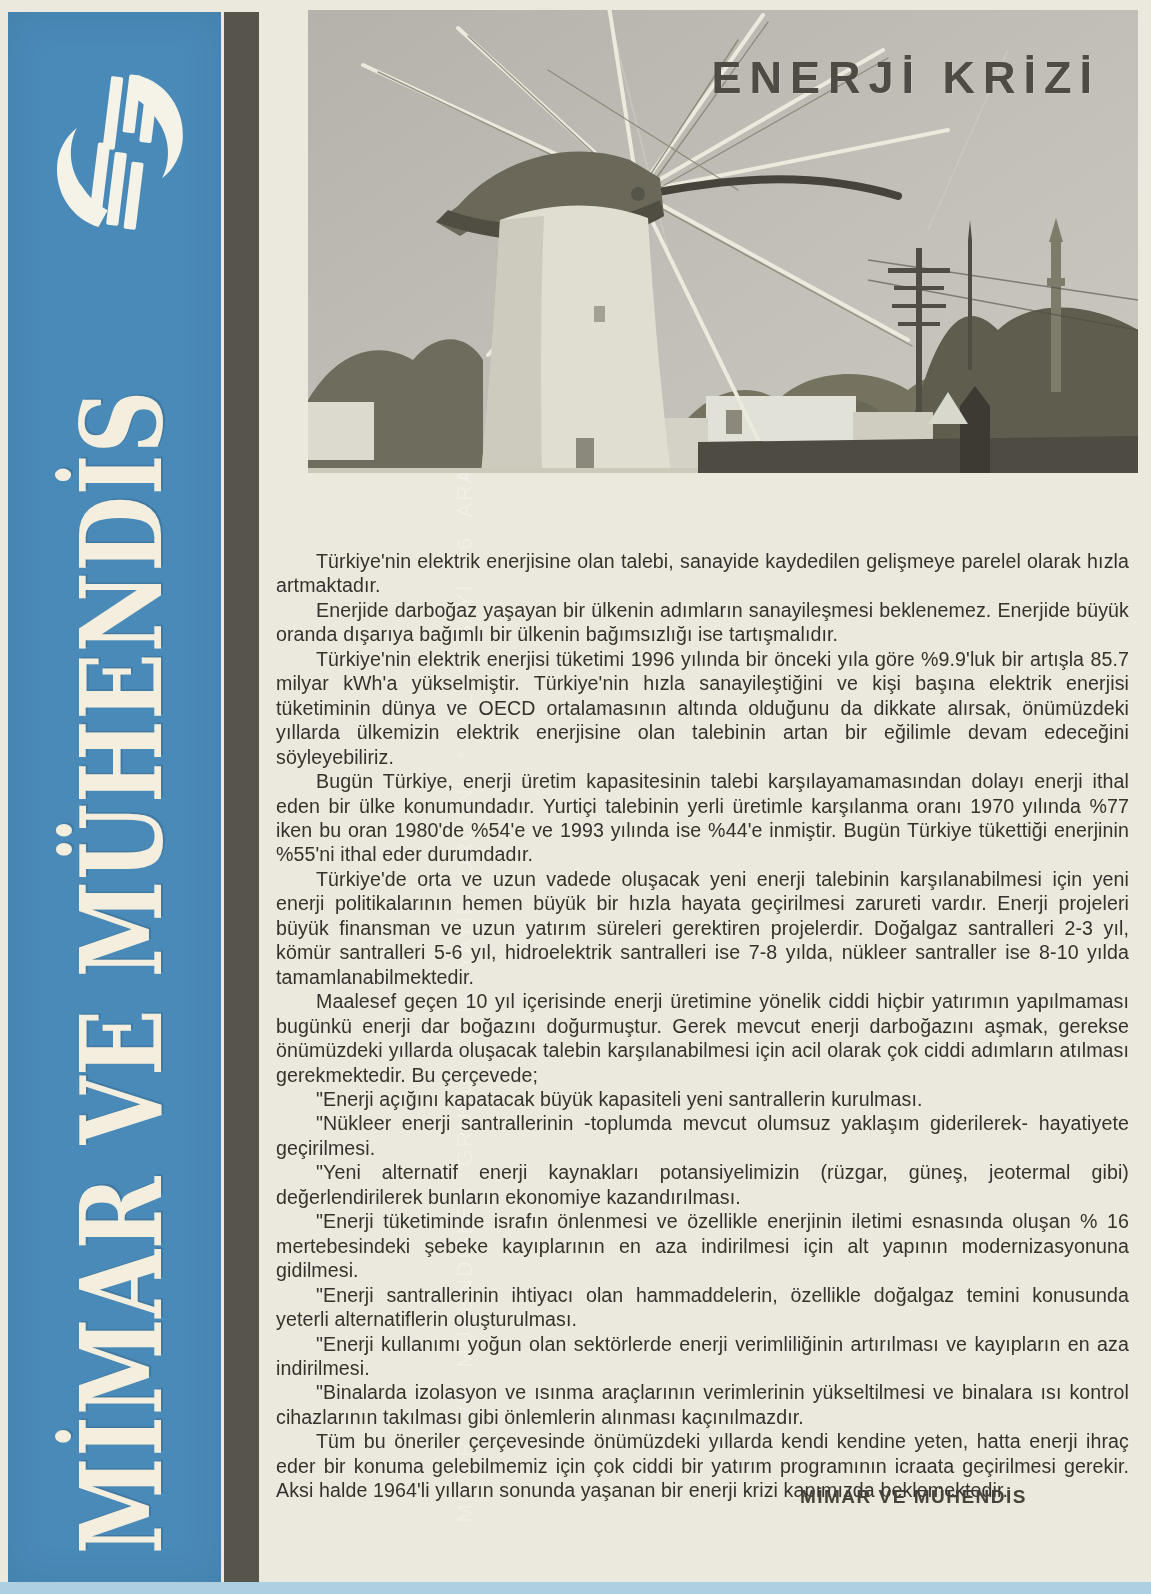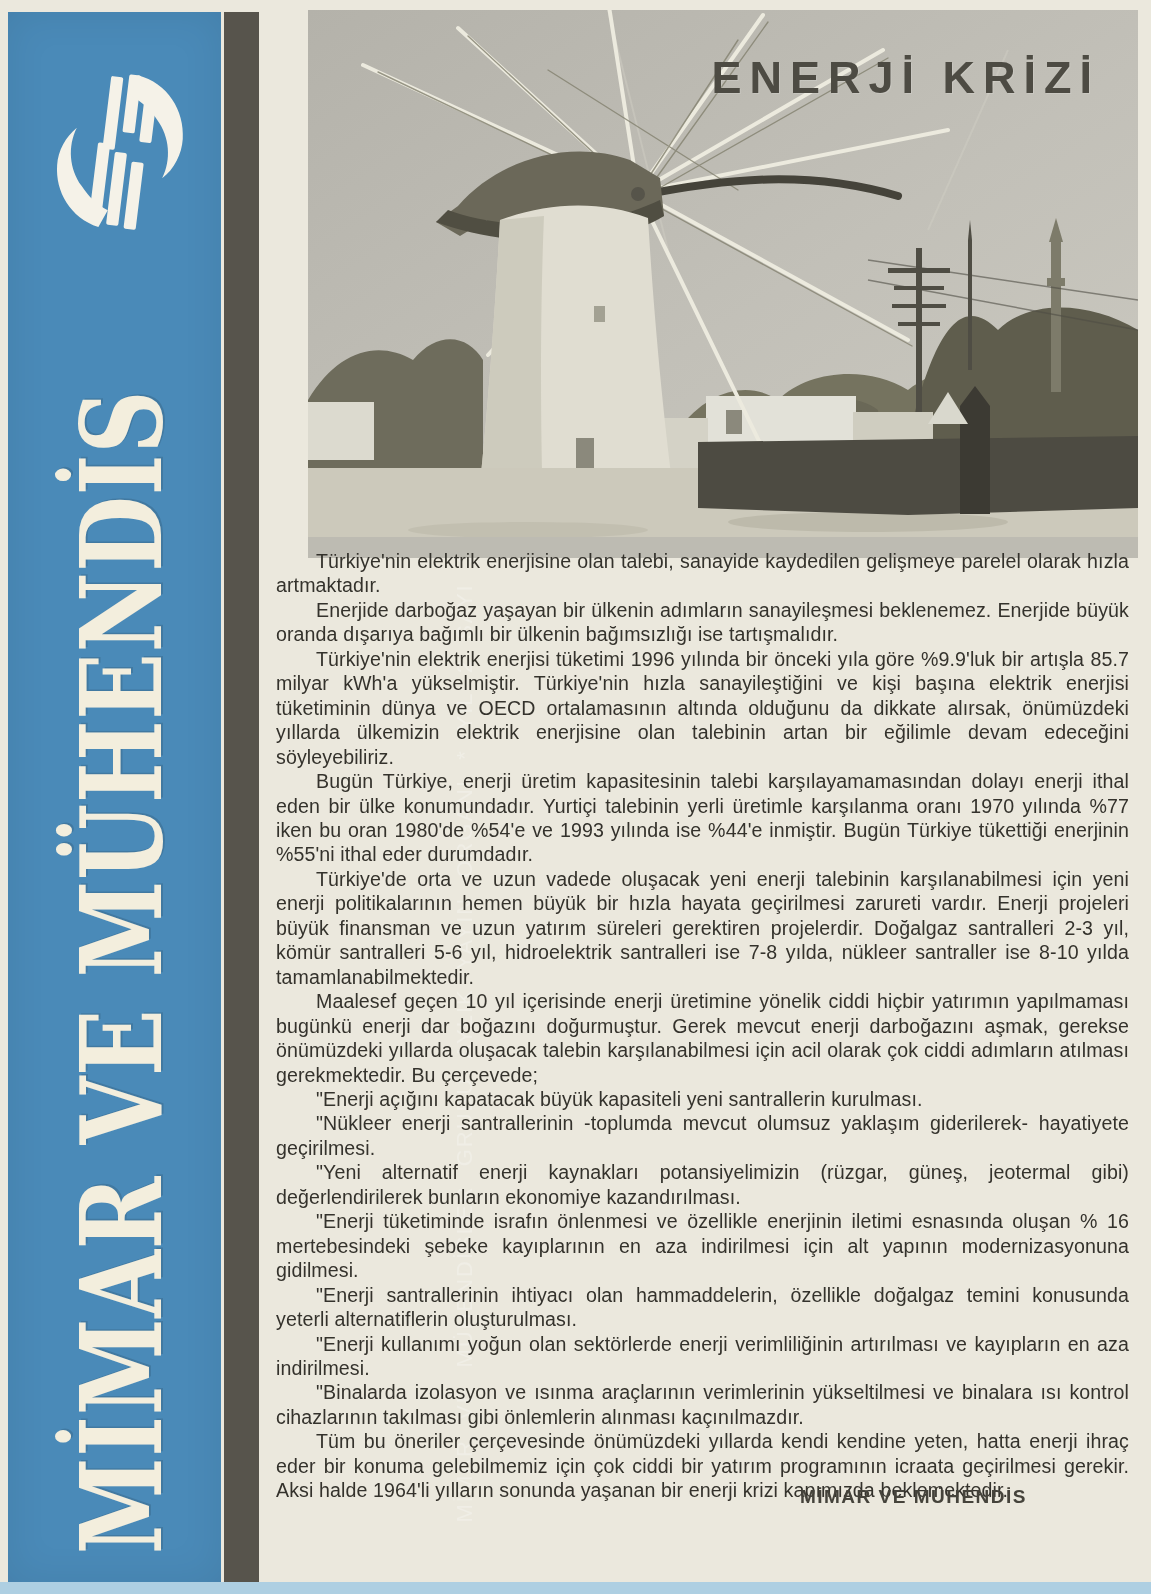--- a/index.html
+++ b/index.html
@@ -32,21 +32,21 @@
   }
   .stripe-text{
     position:absolute;width:1240px;height:34px;line-height:34px;
     left:-379px;top:908px;
     transform:rotate(-90deg);transform-origin:center;
     font-size:22px;letter-spacing:2px;word-spacing:11px;
     color:#f0eee6;text-align:center;white-space:nowrap;
   }
   
   .photo{
-    position:absolute;left:308px;top:10px;width:830px;height:548px;
+    position:absolute;left:308px;top:10px;width:830px;height:463px;
     background:#bdbbb2;overflow:hidden;
   }
   .photo svg{display:block;}
   .headline{
     position:absolute;top:42px;right:38px;
     font-size:45px;font-weight:bold;letter-spacing:8px;
     color:var(--headline-gray,#4d4b43);
     text-shadow:1px 1px 0 rgba(255,255,255,.15);
   }
   

